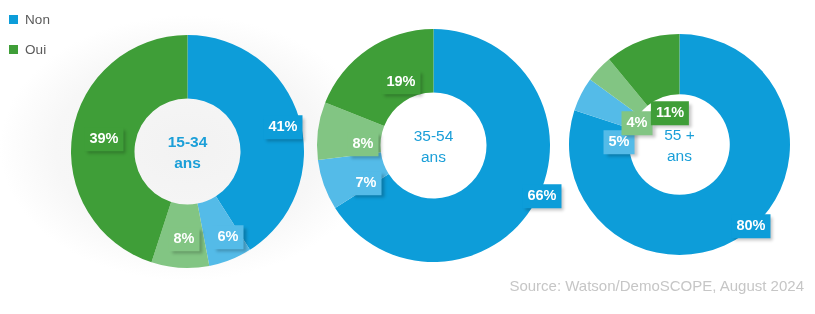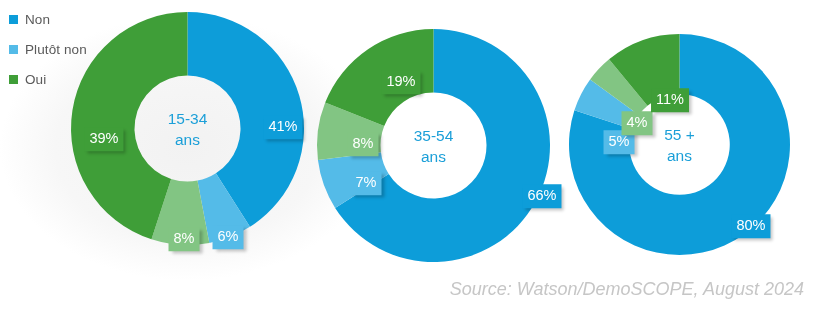--- a/index.html
+++ b/index.html
@@ -81,61 +81,56 @@
     text-align: center;
     white-space: nowrap;
   }
 
   
   .dlabel {
     position: absolute;
     z-index: 5;
     color: #ffffff;
     font-size: 14.5px;
-    font-weight: normal;
+    font-weight: bold;
     line-height: 1;
     padding: 4px 5px 5px 5px;
     white-space: nowrap;
     box-shadow: 3px 3px 3px rgba(0,0,0,0.22);
     transform: translate(-50%, -50%);
   }
 
   
   .source {
     position: absolute;
     right: 11px;
-    bottom: 14px;
-    font-size: 18px;
+    bottom: 20px;
+    font-size: 15px;
     color: #c6c6c6;
     white-space: nowrap;
     z-index: 6;
-    font-style: italic;
   }
 </style>
 </head>
 <body>
 
 <div id="chart-root">
 
   <div class="legend">
     <div class="legend-item">
       <span class="legend-swatch" style="background:#0d9dd9"></span>
       <span class="legend-label">Non</span>
     </div>
     <div class="legend-item">
-      <span class="legend-swatch" style="background:#54bbe8"></span>
-      <span class="legend-label">Plutôt non</span>
-    </div>
-    <div class="legend-item">
       <span class="legend-swatch" style="background:#3f9e38"></span>
       <span class="legend-label">Oui</span>
     </div>
   </div>
 
-  <div class="donut" style="left:71px; top:12px; width:233px; height:233px;">
+  <div class="donut" style="left:71px; top:35px; width:233px; height:233px;font-weight:bold;">
     <svg viewBox="0 0 233 233" width="233" height="233">
       <g>
           <path d="M 116.5 0 A 116.5 116.5 0 0 1 178.92382161505316 214.86420332098473 L 144.90283883484918 161.25571251104805 A 53.0075 53.0075 0 0 0 116.5 63.4925 Z" fill="#0d9dd9"></path>
           <path d="M 178.92382161505316 214.86420332098473 A 116.5 116.5 0 0 1 138.32992314923698 230.93646470989222 L 126.43261503290282 168.56859144300097 A 53.0075 53.0075 0 0 0 144.90283883484918 161.25571251104805 Z" fill="#54bbe8"></path>
           <path d="M 138.32992314923698 230.93646470989222 A 116.5 116.5 0 0 1 80.49952015531863 227.29808414838539 L 100.11978167066998 166.91312828751535 A 53.0075 53.0075 0 0 0 126.43261503290282 168.56859144300097 Z" fill="#82c583"></path>
           <path d="M 80.49952015531863 227.29808414838539 A 116.5 116.5 0 0 1 116.49999999999997 0 L 116.49999999999999 63.4925 A 53.0075 53.0075 0 0 0 100.11978167066998 166.91312828751535 Z" fill="#3f9e38"></path>
         </g>
     </svg>
     <div class="center-label">
       <span>15-34</span>
@@ -176,17 +171,17 @@
         </g>
     </svg>
     <div class="center-label">
       <span>55 +</span>
       <span>ans</span>
     </div>
   </div>
   <div class="dlabel" style="left:751px; top:226px; background:#0d9dd9;">80%</div>
   <div class="dlabel" style="left:619px; top:142px; background:#54bbe8;">5%</div>
   <div class="dlabel" style="left:637px; top:123px; background:#82c583;">4%</div>
-  <div class="dlabel" style="left:670px; top:100px; background:#3f9e38;">11%</div>
+  <div class="dlabel" style="left:670px; top:113px; background:#3f9e38;">11%</div>
 
   <div class="source">Source: Watson/DemoSCOPE, August 2024</div>
 
 </div>
 
 </body></html>

